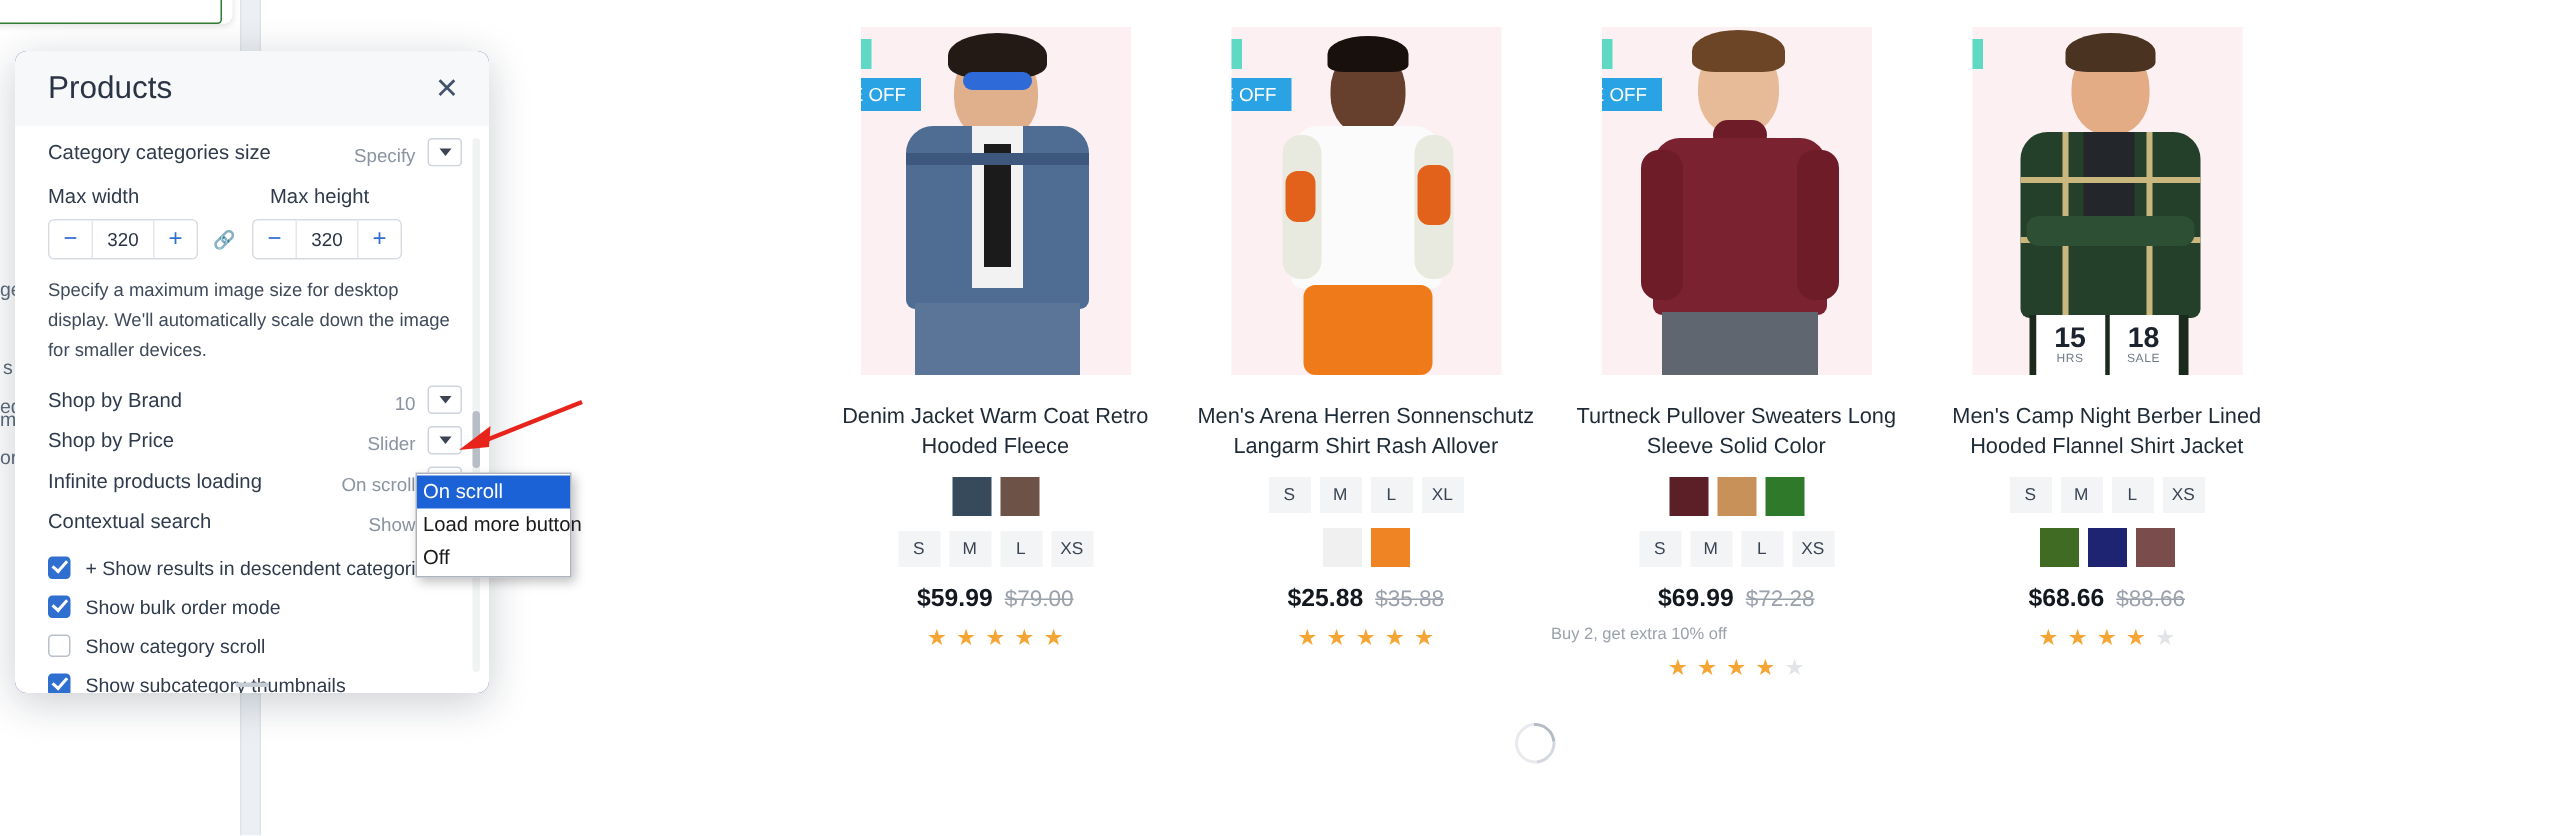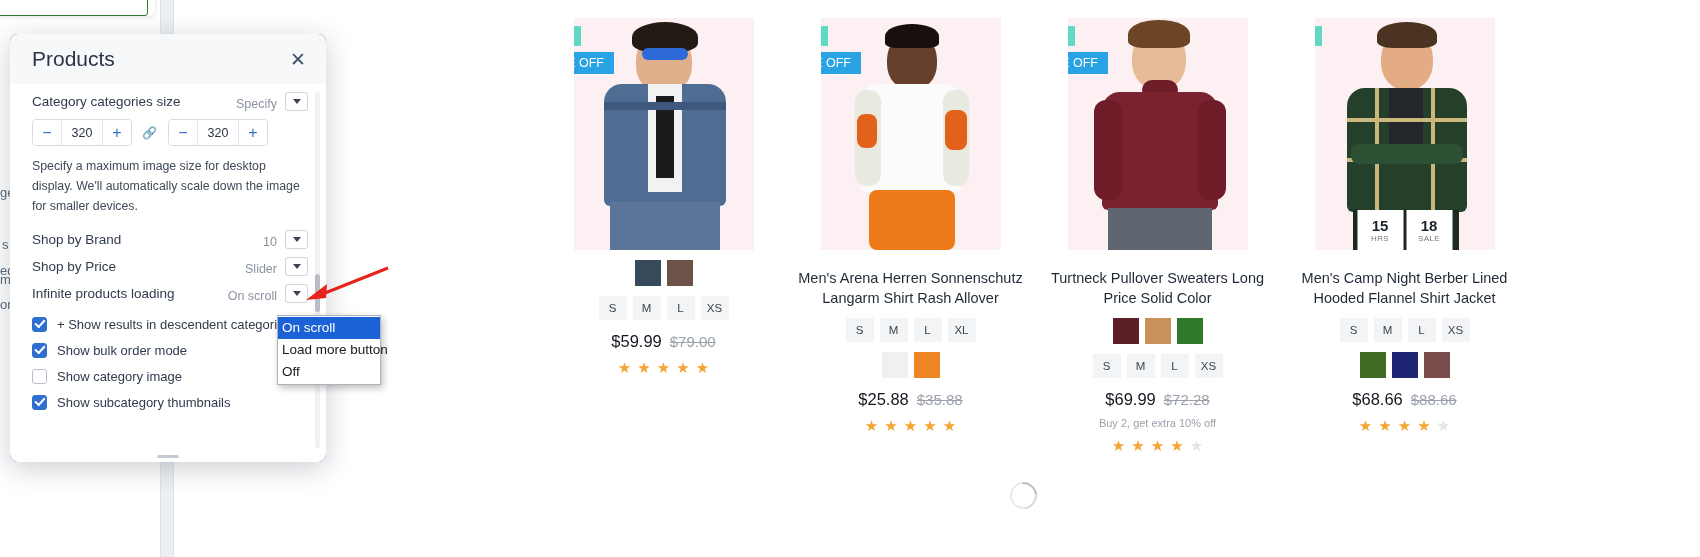--- a/index.html
+++ b/index.html
@@ -175,37 +175,37 @@
   .sizes { display: flex; justify-content: center; gap: 6px; margin-top: 10px; }
   .size {
     min-width: 28px; height: 24px; background: #f3f4f5; color: #3a4452;
     font-size: 11.5px; display: flex; align-items: center; justify-content: center;
     padding: 0 6px; cursor: pointer;
   }
   .price-row {
     display: flex; justify-content: center; align-items: baseline;
     gap: 8px; margin-top: 12px;
   }
-  .price-now { font-size: 16.5px; color: #13181f; font-weight: normal; }
+  .price-now { font-size: 16.5px; color: #13181f; font-weight: bold; }
   .price-old { font-size: 15px; color: #9aa1ab; text-decoration: line-through; }
-  .promo { text-align: center; font-size: 11px; color: #9aa1ab; margin-top: 8px; }
+  .promo { font-size: 11px; color: #9aa1ab; margin-top: 8px; }
   .stars { display: flex; justify-content: center; gap: 6px; margin-top: 9px; }
   .star { font-size: 15px; line-height: 15px; color: #f5a533; }
   .star.off { color: #e2e4e7; }
 
   
   .countdown {
     position: absolute; left: 50%; transform: translateX(-50%);
     bottom: 0; display: flex; gap: 3px; z-index: 6;
   }
   .cd-box {
     background: #fff; width: 46px; height: 40px; display: flex;
     flex-direction: column; align-items: center; justify-content: center;
   }
-  .cd-num { font-size: 15px; font-weight: bold; color: #1b232e; line-height: 16px; }
+  .cd-num { font-size: 19px; font-weight: bold; color: #1b232e; line-height: 16px; }
   .cd-lab { font-size: 8px; color: #707a86; letter-spacing: .4px; }
 
   
   .ph { position: absolute; }
   .head { border-radius: 48% 48% 45% 45%; }
   .torso { border-radius: 18px 18px 6px 6px; }
 
   
   .spinner {
     position: absolute; left: 1010px; top: 482px;
@@ -242,20 +242,24 @@
       <div class="row clipped-row">
         <div class="row-label">Category categories size</div>
         <div class="row-right">
           <span class="row-value">Specify</span>
           <span class="mini-select">
             <i class="caret"></i>
           </span>
         </div>
       </div>
 
+      <div class="field-labels">
+        <span class="fl-1">Max width</span>
+        <span>Max height</span>
+      </div>
 
       <div class="steppers">
         <div class="stepper">
           <button class="btn minus">−</button>
           <div class="val">320</div>
           <button class="btn plus">+</button>
         </div>
         <div class="link-icon">🔗</div>
         <div class="stepper">
           <button class="btn minus">−</button>
@@ -287,34 +291,43 @@
         </div>
         <div class="row">
           <div class="row-label">Infinite products loading</div>
           <div class="row-right">
             <span class="row-value">On scroll</span>
             <span class="mini-select">
                 <i class="caret"></i>
               </span>
           </div>
         </div>
+        <div class="row">
+          <div class="row-label">Contextual search</div>
+          <div class="row-right">
+            <span class="row-value">Show</span>
+            <span class="mini-select">
+                <i class="caret"></i>
+              </span>
+          </div>
+        </div>
       </div>
 
       <div id="checkbox-list" style="margin-top:4px">
           <div class="check-row">
             <span class="checkbox on"></span>
             <span class="check-label">+ Show results in descendent categories</span>
           </div>
           <div class="check-row">
             <span class="checkbox on"></span>
             <span class="check-label">Show bulk order mode</span>
           </div>
           <div class="check-row">
             <span class="checkbox off"></span>
-            <span class="check-label">Show category image</span>
+            <span class="check-label">Show category scroll</span>
           </div>
           <div class="check-row">
             <span class="checkbox on"></span>
             <span class="check-label">Show subcategory thumbnails</span>
           </div>
         </div>
 
       <div class="modal-scrollbar-track"></div>
       <div class="modal-scrollbar-thumb"></div>
       <div class="modal-grip"></div>
@@ -338,20 +351,21 @@
           <div class="ph head" style="left:62px;top:12px;width:56px;height:64px;background:#e0b08c"></div>
           <div class="ph" style="left:58px;top:4px;width:66px;height:30px;background:#231a16;border-radius:50% 50% 30% 30%"></div>
           <div class="ph" style="left:68px;top:30px;width:46px;height:12px;background:#2f6bd8;border-radius:6px"></div>
           <div class="ph torso" style="left:30px;top:66px;width:122px;height:122px;background:#4f6d92"></div>
           <div class="ph" style="left:74px;top:66px;width:34px;height:108px;background:#f2f2f2"></div>
           <div class="ph" style="left:82px;top:78px;width:18px;height:82px;background:#1b1b1b"></div>
           <div class="ph" style="left:30px;top:84px;width:122px;height:8px;background:#3d587c"></div>
           <div class="ph" style="left:36px;top:184px;width:110px;height:48px;background:#5b7599"></div>
           <div class="badge-stack"><span class="badge-discount">-24%</span><span class="badge-sale">SALE OFF</span></div>
         </div>
+        <div class="card-title">Denim Jacket Warm Coat Retro Hooded Fleece</div>
         <div class="swatches">
           <span class="swatch" style="background:#374a5c"></span>
           <span class="swatch" style="background:#6d5347"></span>
         </div>
         <div class="sizes">
           <span class="size">S</span>
           <span class="size">M</span>
           <span class="size">L</span>
           <span class="size">XS</span>
         </div>
@@ -406,21 +420,21 @@
         <div class="card-img-wrap">
           <div class="ph head" style="left:64px;top:10px;width:54px;height:62px;background:#e8bb98"></div>
           <div class="ph" style="left:60px;top:2px;width:62px;height:28px;background:#6b4526;border-radius:50% 50% 25% 25%"></div>
           <div class="ph" style="left:74px;top:62px;width:36px;height:20px;background:#6d1c28;border-radius:10px"></div>
           <div class="ph torso" style="left:34px;top:74px;width:116px;height:118px;background:#7a2230"></div>
           <div class="ph" style="left:26px;top:82px;width:28px;height:100px;background:#6d1c28;border-radius:12px"></div>
           <div class="ph" style="left:130px;top:82px;width:28px;height:100px;background:#6d1c28;border-radius:12px"></div>
           <div class="ph" style="left:40px;top:190px;width:104px;height:42px;background:#5f6670"></div>
           <div class="badge-stack"><span class="badge-discount">-30%</span><span class="badge-sale">SALE OFF</span></div>
         </div>
-        <div class="card-title">Turtneck Pullover Sweaters Long Price Solid Color</div>
+        <div class="card-title">Turtneck Pullover Sweaters Long Sleeve Solid Color</div>
         <div class="swatches">
           <span class="swatch" style="background:#5d1f27"></span>
           <span class="swatch" style="background:#c8915a"></span>
           <span class="swatch" style="background:#2f7a2a"></span>
         </div>
         <div class="sizes">
           <span class="size">S</span>
           <span class="size">M</span>
           <span class="size">L</span>
           <span class="size">XS</span>

